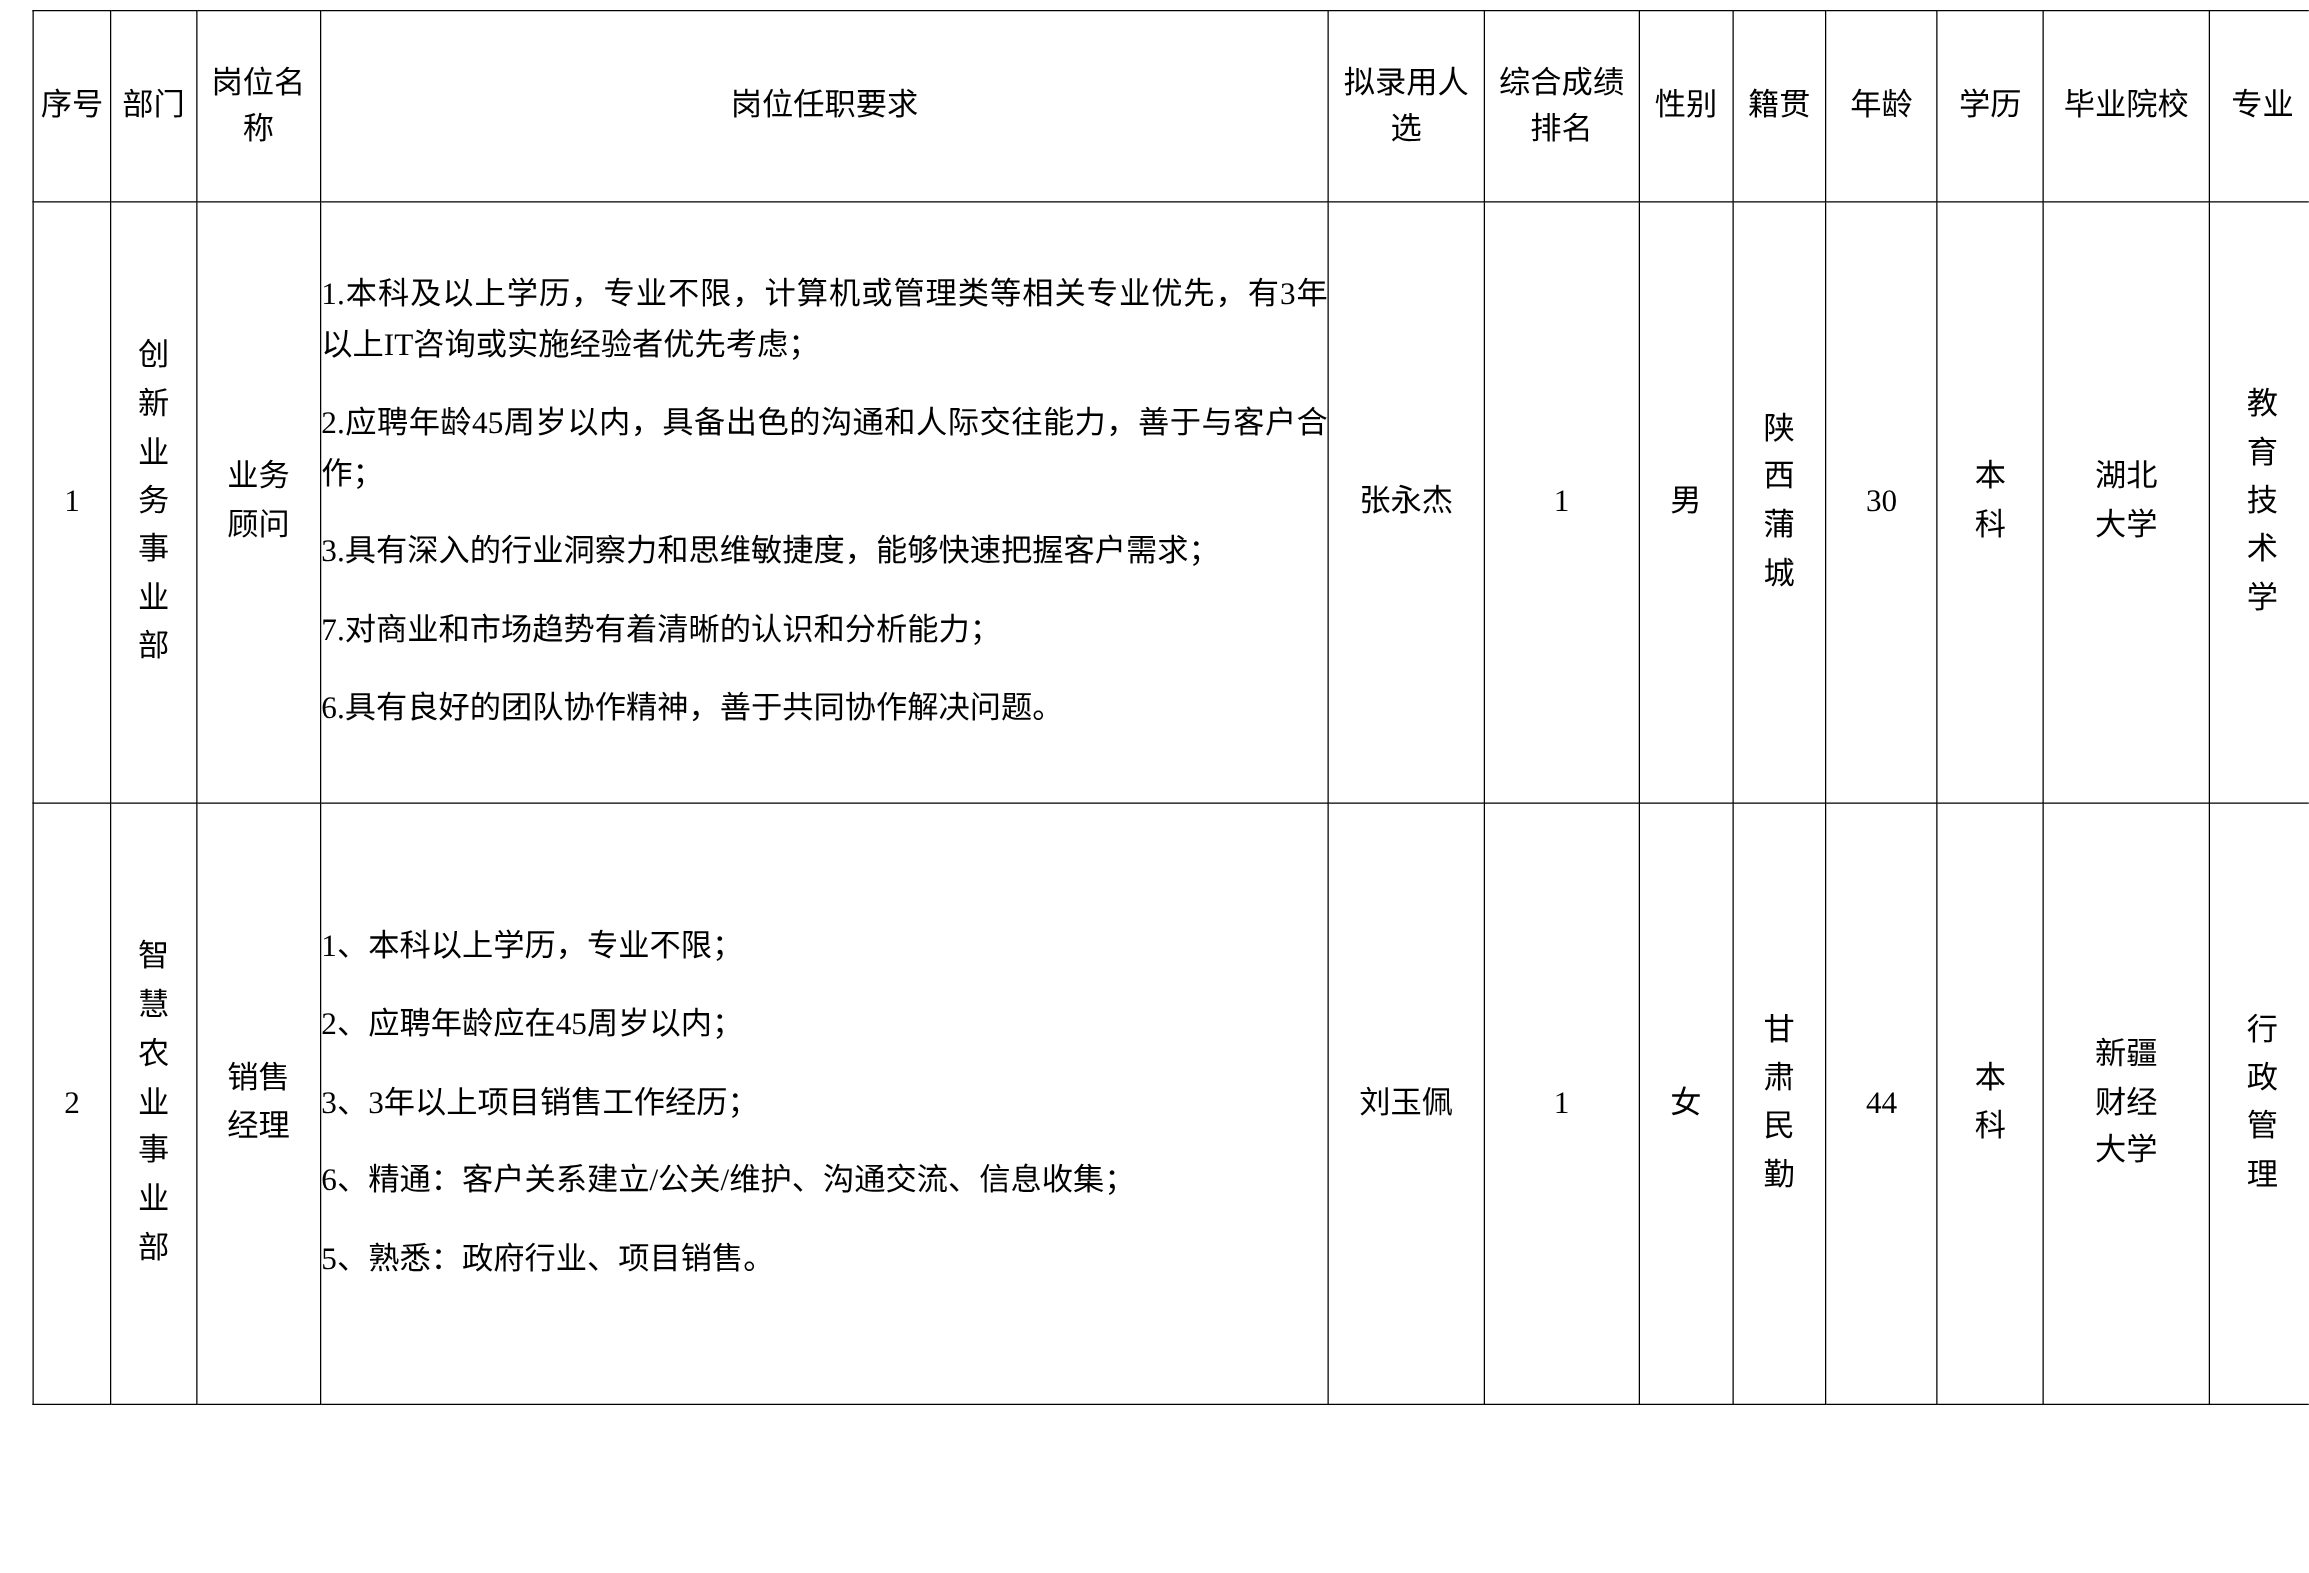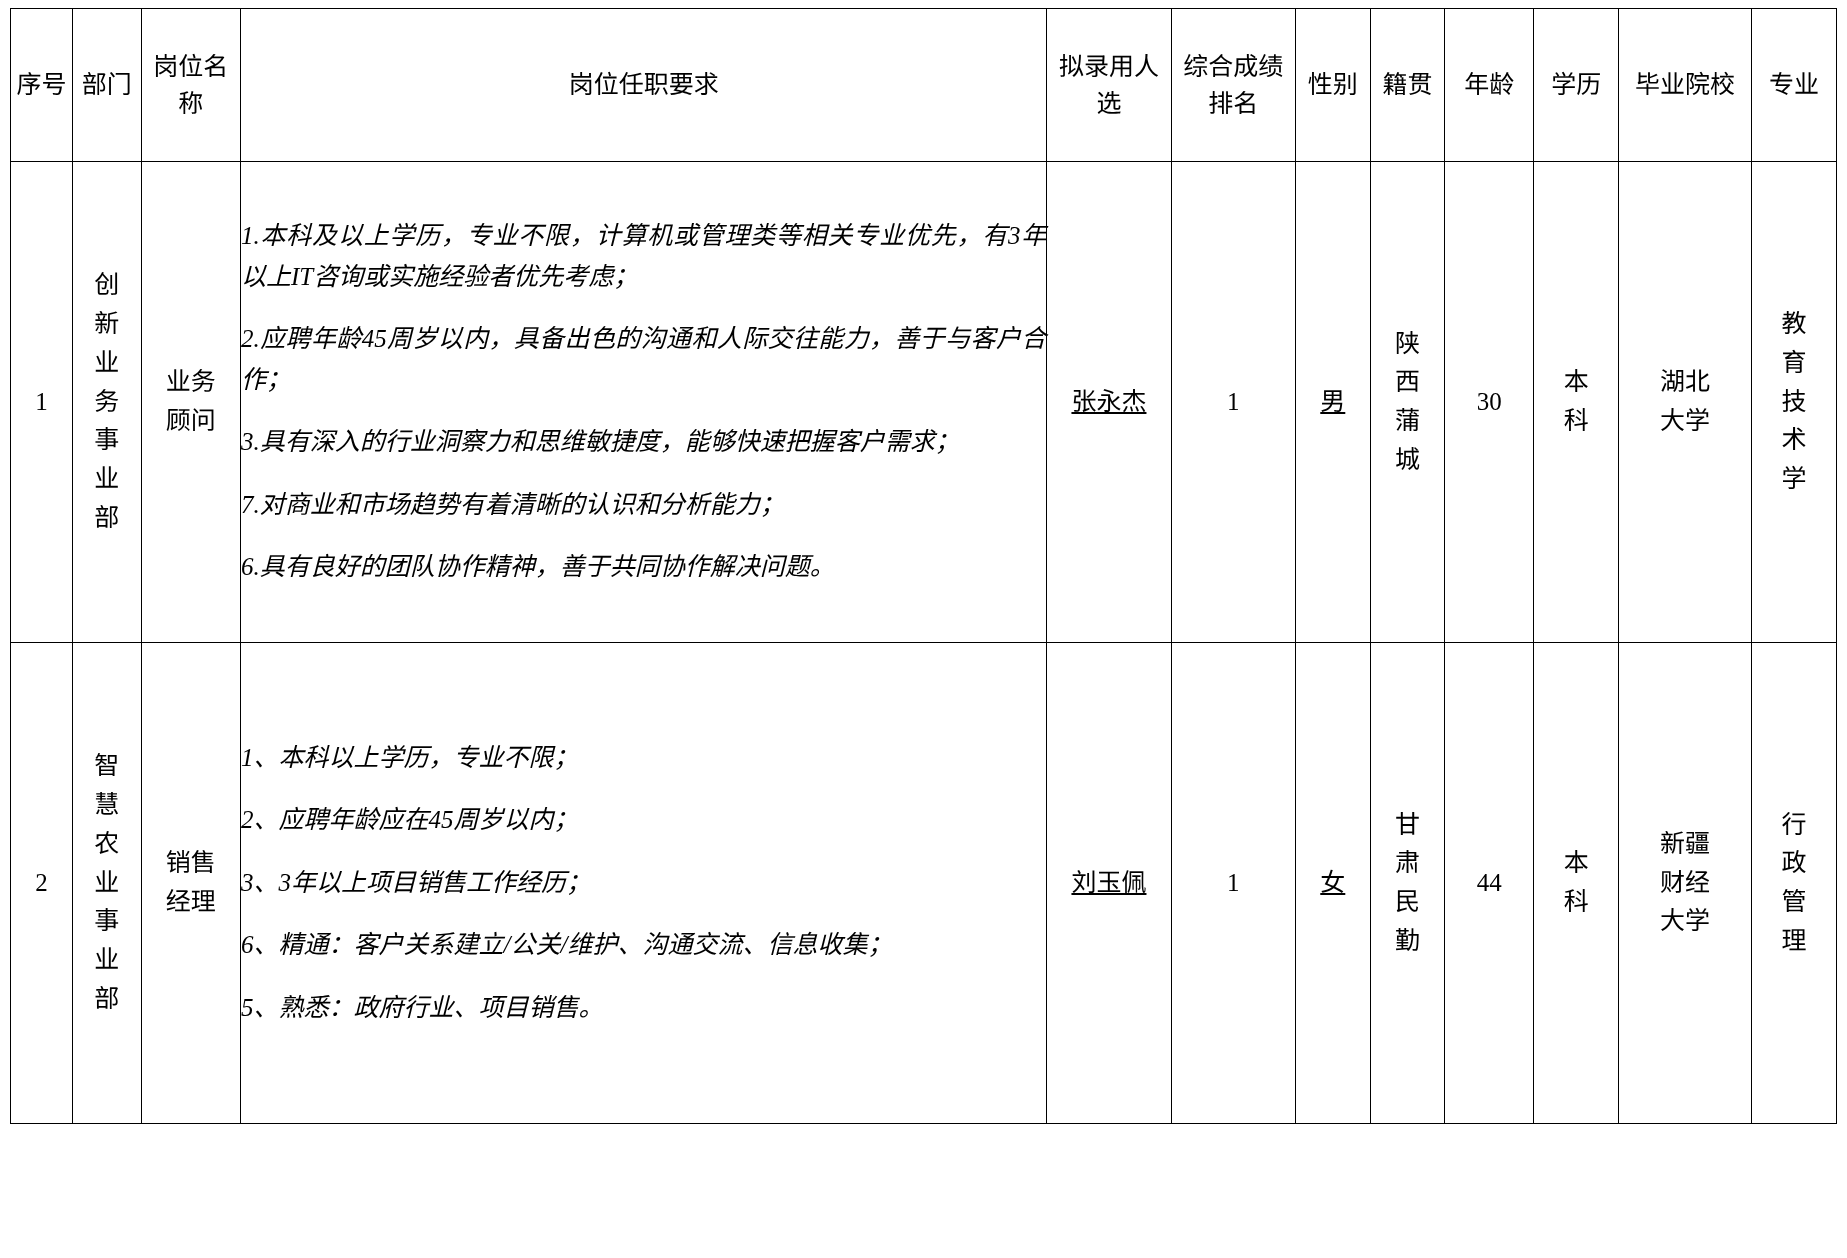--- a/index.html
+++ b/index.html
@@ -11,21 +11,21 @@
     width: 1847px;
     height: 1258px;
     font-family: "Liberation Serif", "DejaVu Serif", serif;
     color: #000000;
   }
   .page {
     position: relative;
     width: 1847px;
     height: 1258px;
     box-sizing: border-box;
-    padding: 8px 10px 0 10px;
+    padding: 8px 10px 0 26px;
   }
   table.job-table {
     border-collapse: collapse;
     table-layout: fixed;
     width: 1827px;
     margin: 0;
   }
   table.job-table td,
   table.job-table th {
     border: 1.5px solid #000000;
@@ -72,26 +72,25 @@
   td.req {
     text-align: left;
     vertical-align: middle;
     padding: 14px 14px 14px 16px;
   }
   td.req p {
     margin: 0 0 22px 0;
     font-size: 25px;
     line-height: 1.62;
     text-align: justify;
-    font-style: italic;
   }
   td.req p:last-child { margin-bottom: 0; }
 
   td.row-body { height: 480px; }
-  .cell-txt { display: block; text-decoration: underline; }
+  .cell-txt { display: block; }
   .num { font-size: 25px; }
 </style>
 </head>
 <body>
 
 <div class="page">
   <table class="job-table">
     <colgroup>
       <col class="c-seq">
         <col class="c-dept">

